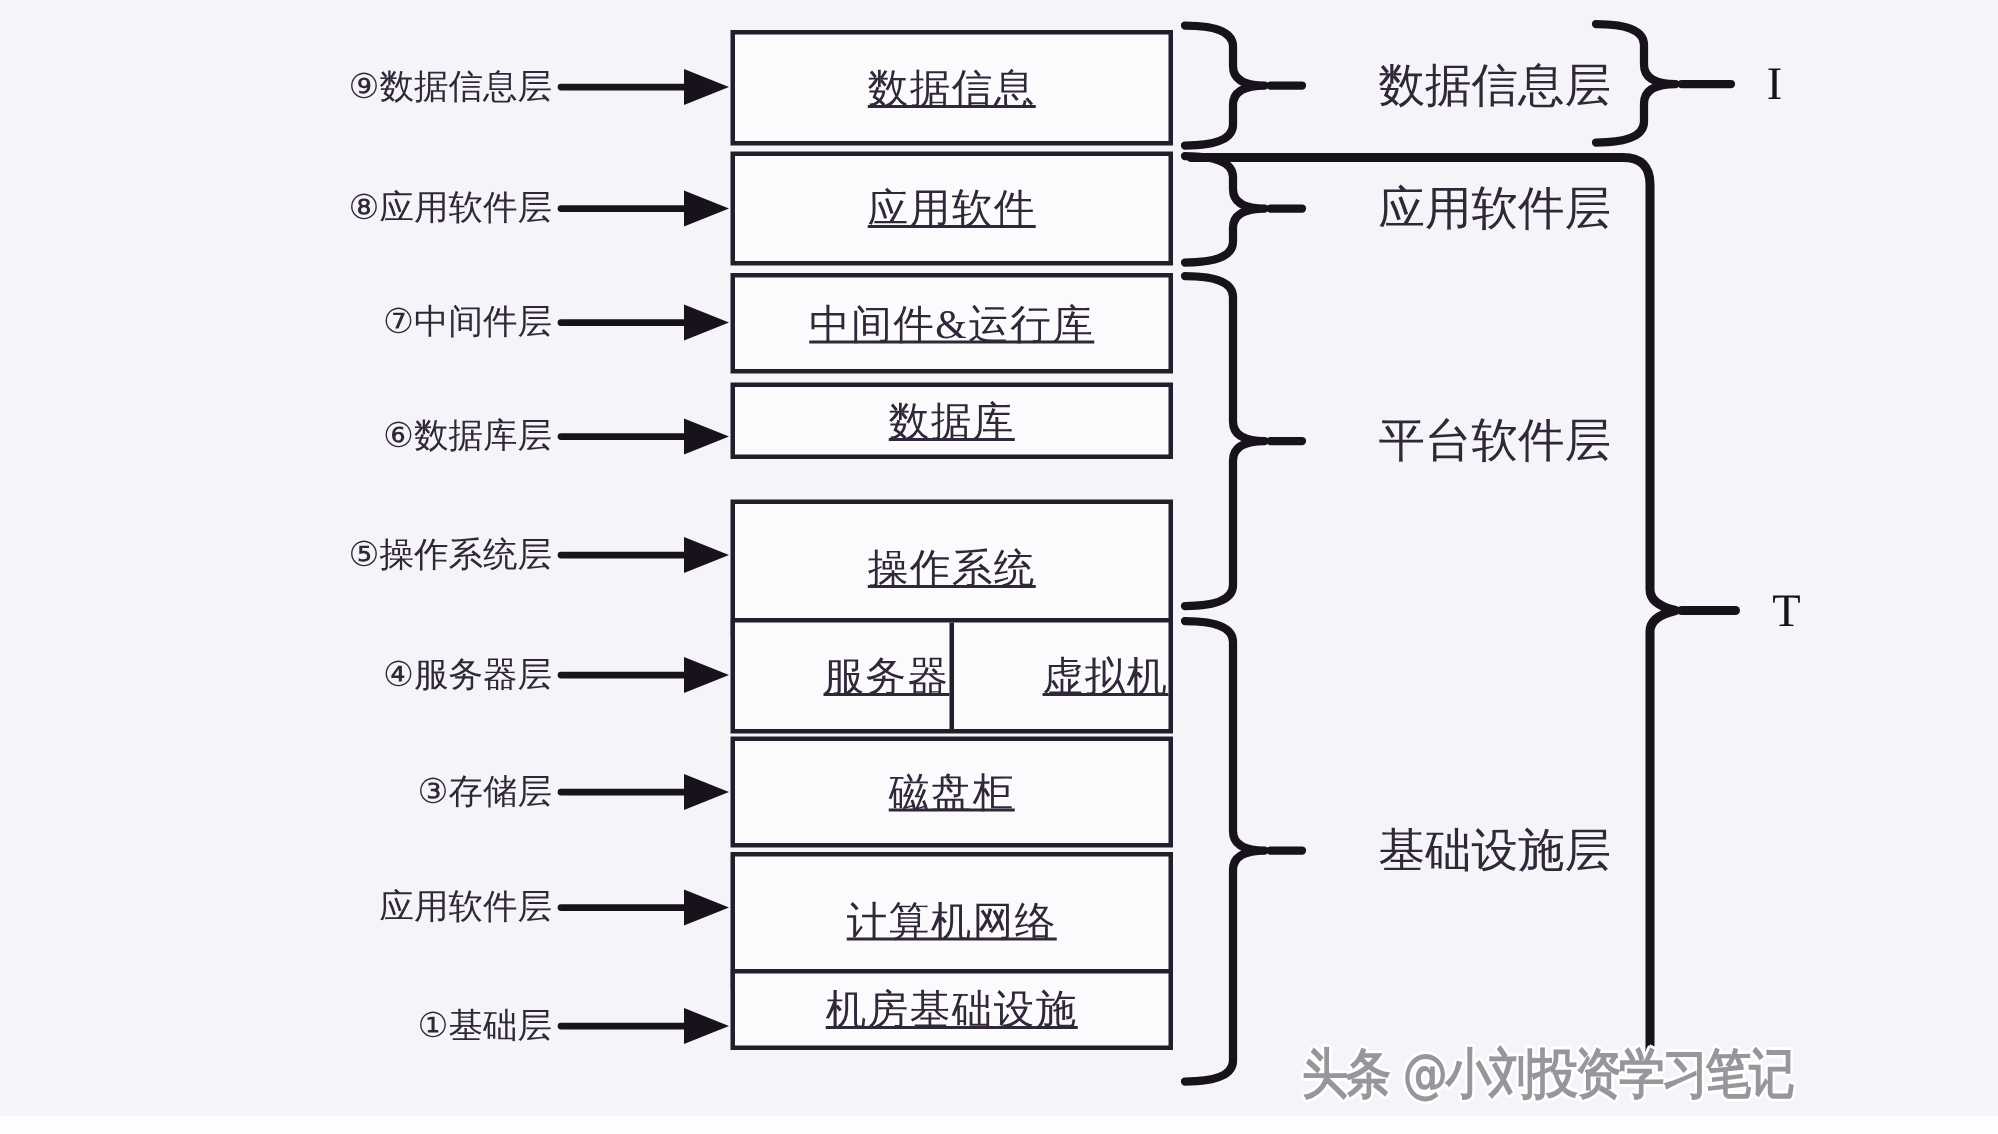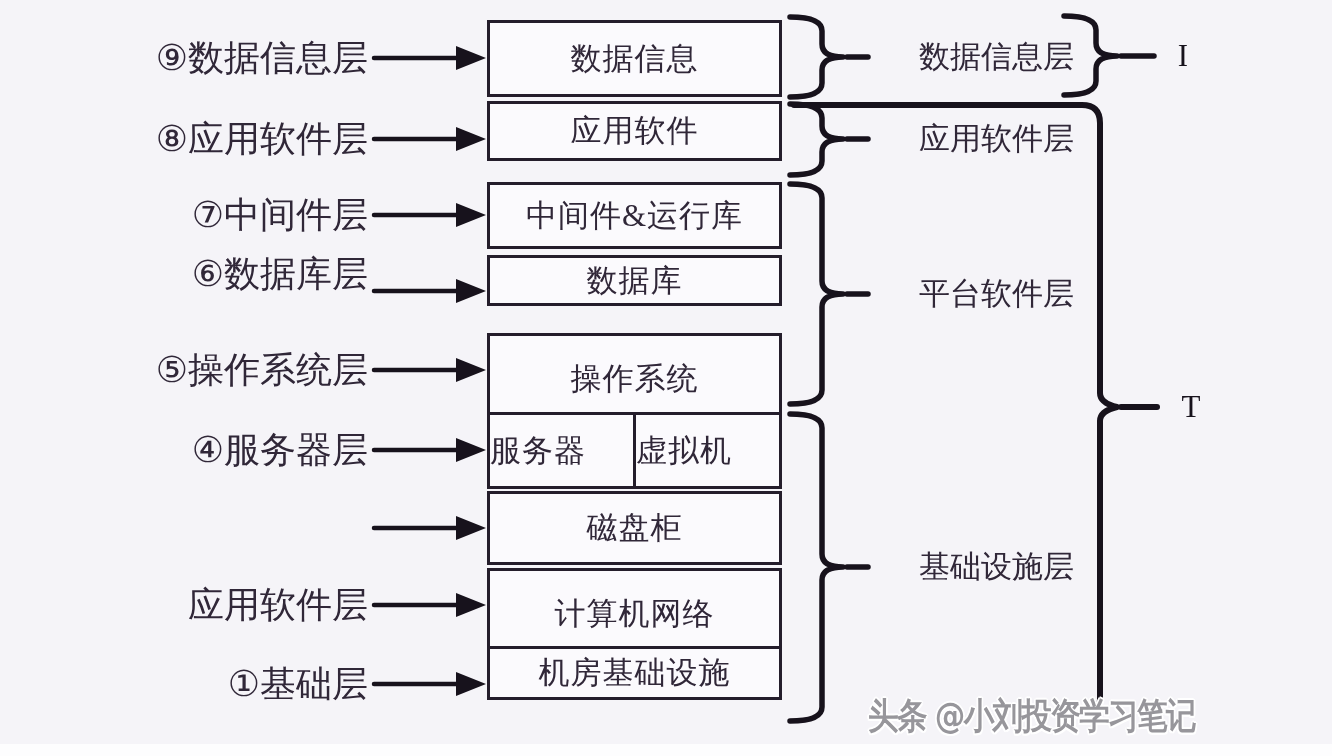--- a/index.html
+++ b/index.html
@@ -13,29 +13,29 @@
   }
   html,body{margin:0;padding:0;}
   body{font-family:"Liberation Serif","DejaVu Sans",serif;}
   #stage{
     position:relative;width:1332px;height:756px;
     background:var(--background);overflow:hidden;
   }
   #strokes{position:absolute;left:0;top:0;width:1332px;height:756px;}
   .llabel{
     position:absolute;left:80px;width:288px;height:40px;line-height:40px;
-    text-align:right;font-size:36px;color:var(--text);white-space:nowrap;
+    text-align:right;font-size:23px;color:var(--text);white-space:nowrap;
   }
   .box{
     position:absolute;left:487px;width:295px;box-sizing:border-box;
     background:var(--box-fill);border:3px solid var(--box-border);
     display:flex;align-items:center;justify-content:center;
-    font-size:31px;color:var(--text);letter-spacing:1px;white-space:nowrap;
+    font-size:27px;color:var(--text);letter-spacing:1px;white-space:nowrap;text-decoration:underline;
   }
-  .box .cell{flex:1;text-align:left;}
+  .box .cell{flex:1;text-align:right;}
   .box .divider{width:3px;align-self:stretch;background:var(--box-border);}
   .glabel{
     position:absolute;left:874px;width:200px;height:40px;line-height:40px;
     font-size:31px;color:var(--text);white-space:nowrap;text-align:right;
   }
   .bracket-label{
     position:absolute;width:34px;height:40px;line-height:40px;text-align:center;
     font-size:31px;color:var(--ink);
   }
   #watermark{
@@ -100,28 +100,29 @@
       <polygon points="456,438 486,450 456,462"></polygon>
       <polygon points="456,516 486,528 456,540"></polygon>
       <polygon points="456,593 486,605 456,617"></polygon>
       <polygon points="456,672 486,684 456,696"></polygon>
     </g>
   </svg>
 
   <div class="llabel" style="top:38px">⑨数据信息层</div>
   <div class="llabel" style="top:119px">⑧应用软件层</div>
   <div class="llabel" style="top:195px">⑦中间件层</div>
-  <div class="llabel" style="top:254px">⑥数据库层</div>
+  <div class="llabel" style="top:271px">⑥数据库层</div>
   <div class="llabel" style="top:350px">⑤操作系统层</div>
   <div class="llabel" style="top:430px">④服务器层</div>
+  <div class="llabel" style="top:508px">③存储层</div>
   <div class="llabel" style="top:585px">应用软件层</div>
   <div class="llabel" style="top:664px">①基础层</div>
 
   <div class="box" style="top:20px;height:77px">数据信息</div>
-  <div class="box" style="top:101px;height:60px">应用软件</div>
+  <div class="box" style="top:101px;height:76px">应用软件</div>
   <div class="box" style="top:182px;height:67px">中间件&amp;运行库</div>
   <div class="box" style="top:255px;height:51px">数据库</div>
   <div class="box" style="top:333px;height:92px">操作系统</div>
   <div class="box" style="top:412px;height:77px">
     <span class="cell">服务器</span>
     <span class="divider"></span>
     <span class="cell">虚拟机</span>
   </div>
   <div class="box" style="top:491px;height:74px">磁盘柜</div>
   <div class="box" style="top:568px;height:92px">计算机网络</div>

